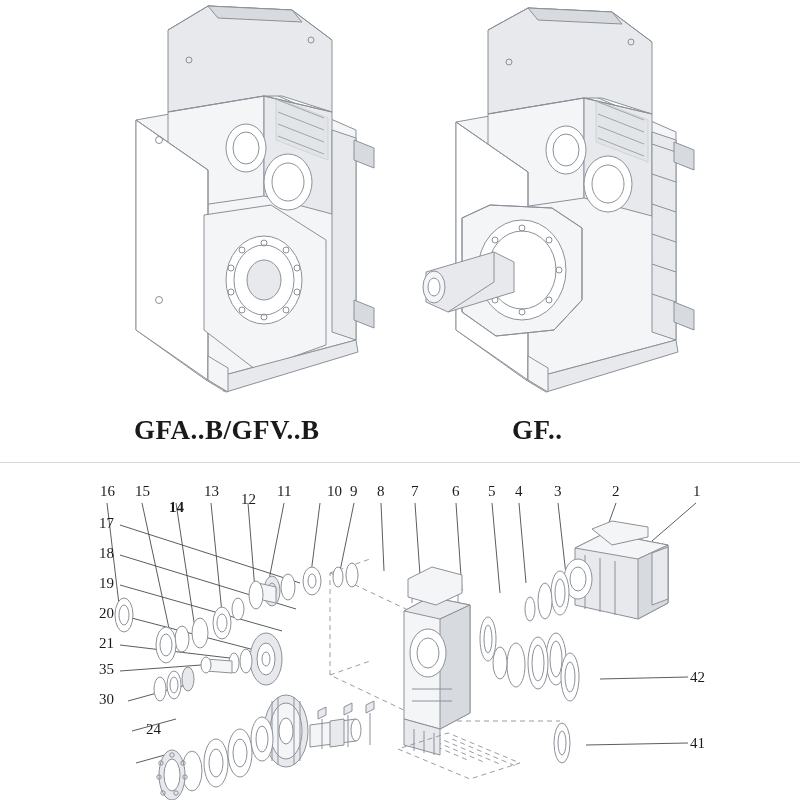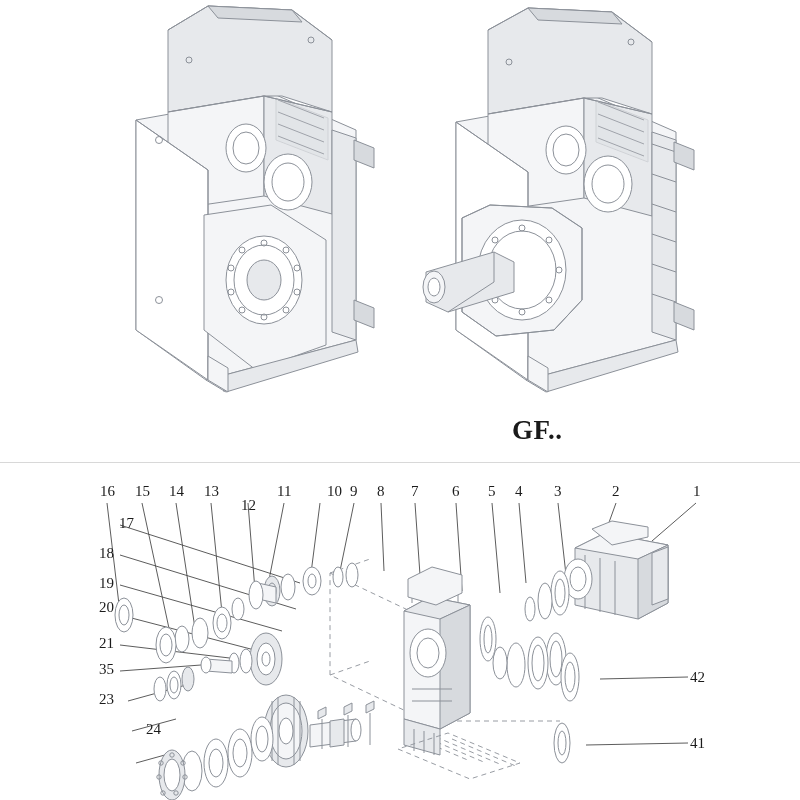--- a/index.html
+++ b/index.html
@@ -194,20 +194,21 @@
 
         <path class="fill-md" d="M122 380 L142 392 L274 352 L272 340 Z"></path>
         <path class="fill-lt" d="M124 356 L124 380 L144 392 L144 368 Z"></path>
         <g class="ln">
           <circle cx="105" cy="62" r="3"></circle>
             <circle cx="227" cy="42" r="3"></circle>
         </g>
       </svg>
     </div>
 
+    <div class="caption left">GFA..B/GFV..B</div>
     <div class="caption right">GF..</div>
   </div>
 
   <div class="divider"></div>
 
   <div class="bottom-section">
 
     <svg width="800" height="337" viewBox="0 0 800 337">
 
       <g class="lead">
@@ -374,41 +375,41 @@
         <ellipse class="ln" cx="562" cy="280" rx="4" ry="12"></ellipse>
       </g>
 
       <g class="dash">
         <path d="M398 286 L470 316 L520 300 L448 270 Z"></path>
       </g>
     </svg>
 
     <div class="callout-num" style="left:100px; top:20px;">16</div>
     <div class="callout-num" style="left:135px; top:20px;">15</div>
-    <div class="callout-num" style="left:169px; top:20px;">14</div>
+    <div class="callout-num" style="left:169px; top:36px;font-weight:bold;">14</div>
     <div class="callout-num" style="left:204px; top:20px;">13</div>
-    <div class="callout-num" style="left:241px; top:34px;font-family:Liberation Serif, serif;">12</div>
+    <div class="callout-num" style="left:241px; top:28px;font-family:Liberation Serif, serif;">12</div>
     <div class="callout-num" style="left:277px; top:20px;">11</div>
     <div class="callout-num" style="left:327px; top:20px;">10</div>
     <div class="callout-num" style="left:350px; top:20px;">9</div>
     <div class="callout-num" style="left:377px; top:20px;">8</div>
     <div class="callout-num" style="left:411px; top:20px;">7</div>
     <div class="callout-num" style="left:452px; top:20px;">6</div>
     <div class="callout-num" style="left:488px; top:20px;">5</div>
     <div class="callout-num" style="left:515px; top:20px;">4</div>
     <div class="callout-num" style="left:554px; top:20px;">3</div>
     <div class="callout-num" style="left:612px; top:20px;">2</div>
     <div class="callout-num" style="left:693px; top:20px;">1</div>
 
-    <div class="callout-num" style="left:99px;  top:52px;margin-left:20px;">17</div>
+    <div class="callout-num" style="left:99px;  top:52px;">17</div>
     <div class="callout-num" style="left:99px;  top:82px;">18</div>
     <div class="callout-num" style="left:99px;  top:112px;text-align:right;">19</div>
-    <div class="callout-num" style="left:99px;  top:136px;">20</div>
+    <div class="callout-num" style="left:99px;  top:142px;">20</div>
     <div class="callout-num" style="left:99px;  top:172px;text-align:right;">21</div>
     <div class="callout-num" style="left:99px;  top:198px;">35</div>
-    <div class="callout-num" style="left:99px;  top:228px;">23</div>
+    <div class="callout-num" style="left:99px;  top:228px;">30</div>
     <div class="callout-num" style="left:99px;  top:258px;margin-left:47px;">24</div>
     <div class="callout-num" style="left:99px;  top:290px;margin-top:44px;">25</div>
 
     <div class="callout-num" style="left:690px; top:206px;">42</div>
     <div class="callout-num" style="left:690px; top:272px;">41</div>
   </div>
 </div>
 
 </body></html>

